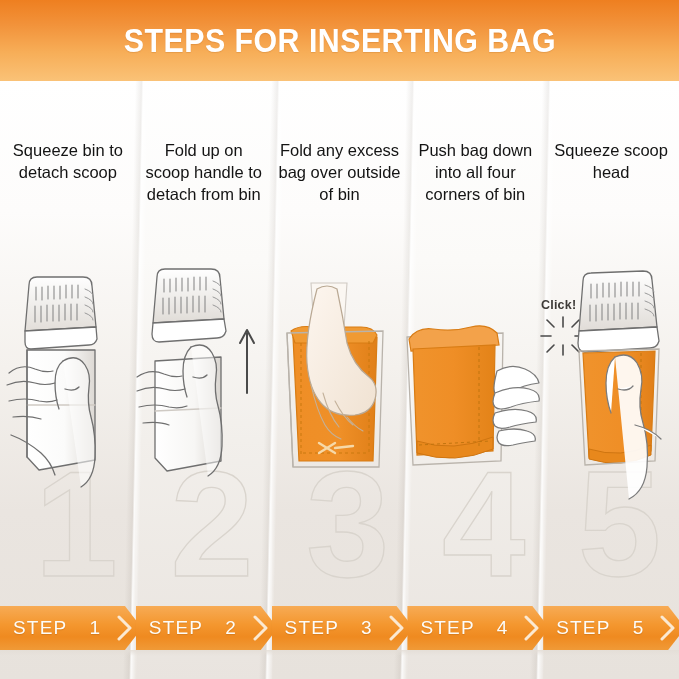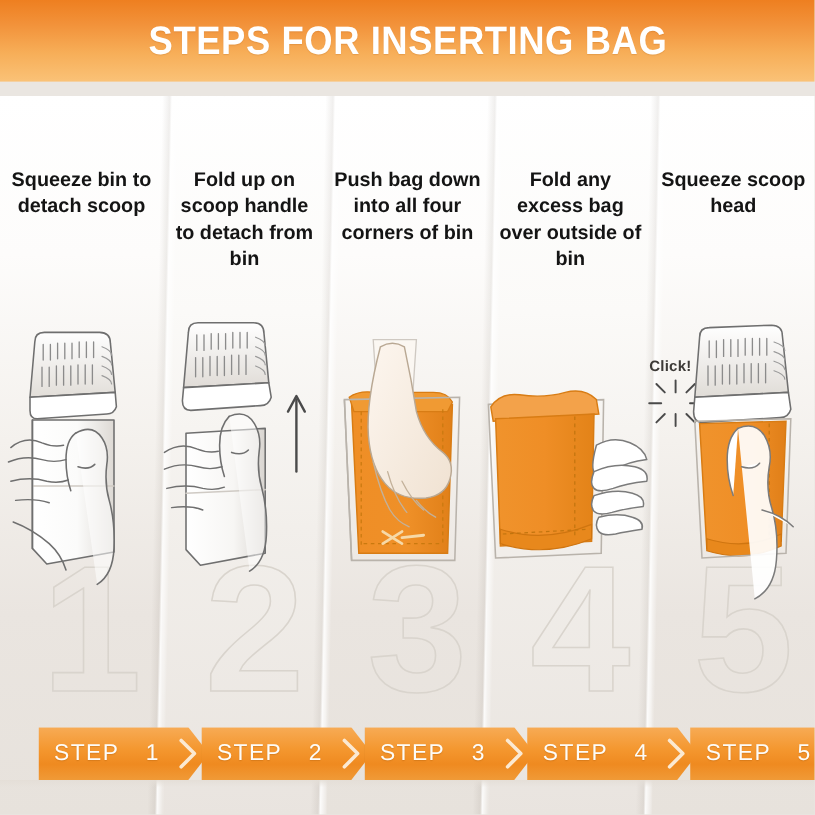--- a/index.html
+++ b/index.html
@@ -6,21 +6,21 @@
   body{
     width:679px;height:679px;overflow:hidden;
     background:#e9e5e0;
     font-family:"Liberation Sans","DejaVu Sans",sans-serif;
     -webkit-font-smoothing:antialiased;
   }
   .poster{position:relative;width:679px;height:679px;overflow:hidden;background:#eae6e1;}
 
   
   .header{
-    position:absolute;left:0;top:0;width:679px;height:68px;
+    position:absolute;left:0;top:0;width:679px;height:81px;
     background:linear-gradient(180deg,#ee7f20 0%,#f2923a 30%,#f7ae58 65%,#fac277 100%);
     display:flex;align-items:center;justify-content:center;
     z-index:40;
   }
   .header-title{
     color:#ffffff;font-size:33px;font-weight:bold;letter-spacing:0.5px;
     transform:scaleX(0.92);transform-origin:center;
     text-shadow:0 1px 1px rgba(150,70,0,.18);
     white-space:nowrap;
   }
@@ -39,41 +39,41 @@
   .col .edge{
     position:absolute;top:0;bottom:0;left:-7px;width:14px;
     background:linear-gradient(90deg,rgba(140,130,120,0) 0%,rgba(140,130,120,.13) 45%,rgba(255,255,255,.85) 58%,rgba(255,255,255,0) 100%);
     transform:skewX(-1.2deg);
   }
 
   
   .captions{position:absolute;left:0;top:60px;width:679px;display:flex;z-index:12;}
   .cap{flex:1 1 0;text-align:center;padding:0 6px;box-sizing:border-box;}
   .cap p{
-    margin:0;color:#141414;font-size:16.5px;line-height:1.33;font-weight:700;
+    margin:0;color:#141414;font-size:16.5px;line-height:1.33;font-weight:400;
   }
 
   
   .arts{position:absolute;left:0;top:185px;width:679px;height:250px;display:flex;z-index:14;}
   .art{flex:1 1 0;position:relative;display:flex;align-items:flex-start;justify-content:center;}
   .art svg{display:block;overflow:visible;}
 
   
   .marks{position:absolute;left:0;top:375px;width:679px;height:140px;display:flex;z-index:6;}
   .mark{flex:1 1 0;position:relative;}
   .mark span{
     position:absolute;left:50%;top:-6px;transform:translateX(-42%);
     font-size:150px;font-weight:bold;line-height:1;
     color:transparent;-webkit-text-stroke:1.3px #d9d4cd;
     letter-spacing:-4px;
   }
 
   
   .steps{position:absolute;left:0;top:526px;width:679px;height:50px;display:flex;z-index:30;}
-  .stepcell{flex:1 1 0;position:relative;margin-left:32px;}
+  .stepcell{flex:1 1 0;position:relative;}
   .banner{
     position:absolute;left:0;top:0;height:44px;width:142px;
     background:linear-gradient(180deg,#f7ab55 0%,#f4972f 42%,#ef8a20 70%,#f09a37 100%);
     clip-path:polygon(0 0, 88% 0, 100% 50%, 88% 100%, 0 100%);
     display:flex;align-items:center;
     box-shadow:0 1px 2px rgba(120,70,10,.12);
   }
   .banner .lbl{
     color:#fdfcf8;font-size:19px;letter-spacing:1.2px;
     padding-left:13px;white-space:nowrap;
@@ -144,24 +144,24 @@
     </div>
 
     <div class="captions">
       <div class="cap">
           <p>Squeeze bin to detach scoop</p>
         </div>
       <div class="cap">
           <p>Fold up on scoop handle to detach from bin</p>
         </div>
       <div class="cap">
+          <p>Fold any excess bag over outside of bin</p>
+        </div>
+      <div class="cap">
           <p>Push bag down into all four corners of bin</p>
-        </div>
-      <div class="cap">
-          <p>Fold any excess bag over outside of bin</p>
         </div>
       <div class="cap">
           <p>Squeeze scoop head</p>
         </div>
     </div>
 
     <div class="arts">
 
       <div class="art">
         <svg width="120" height="240" viewBox="0 0 120 240">

